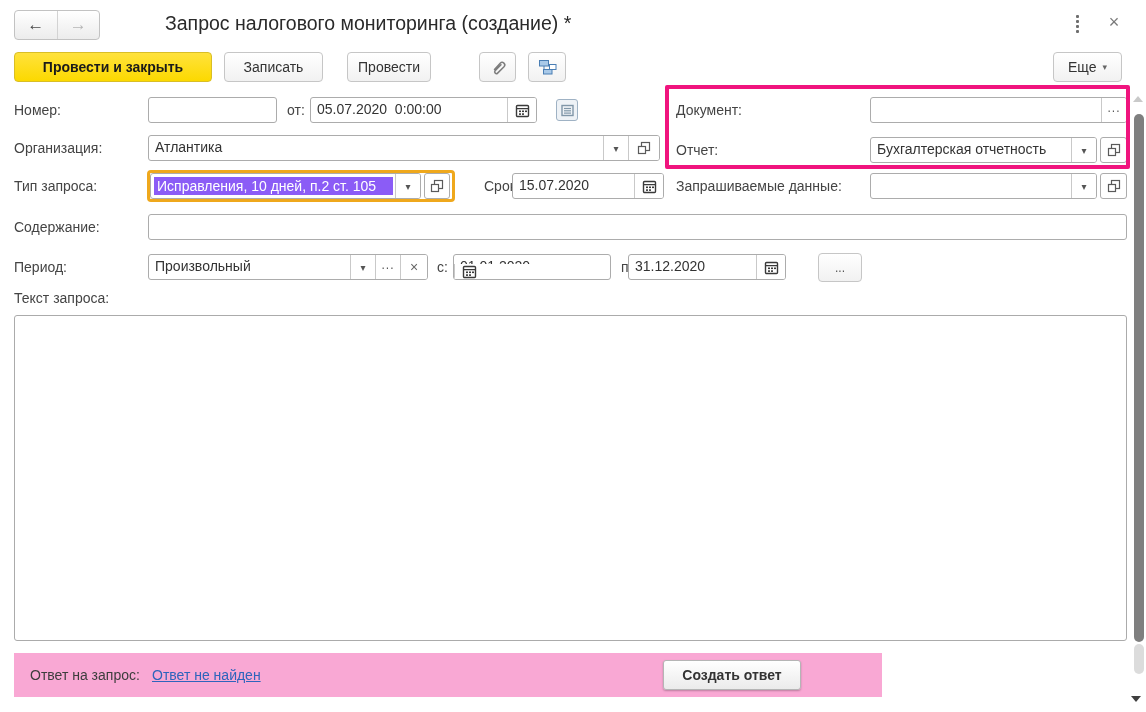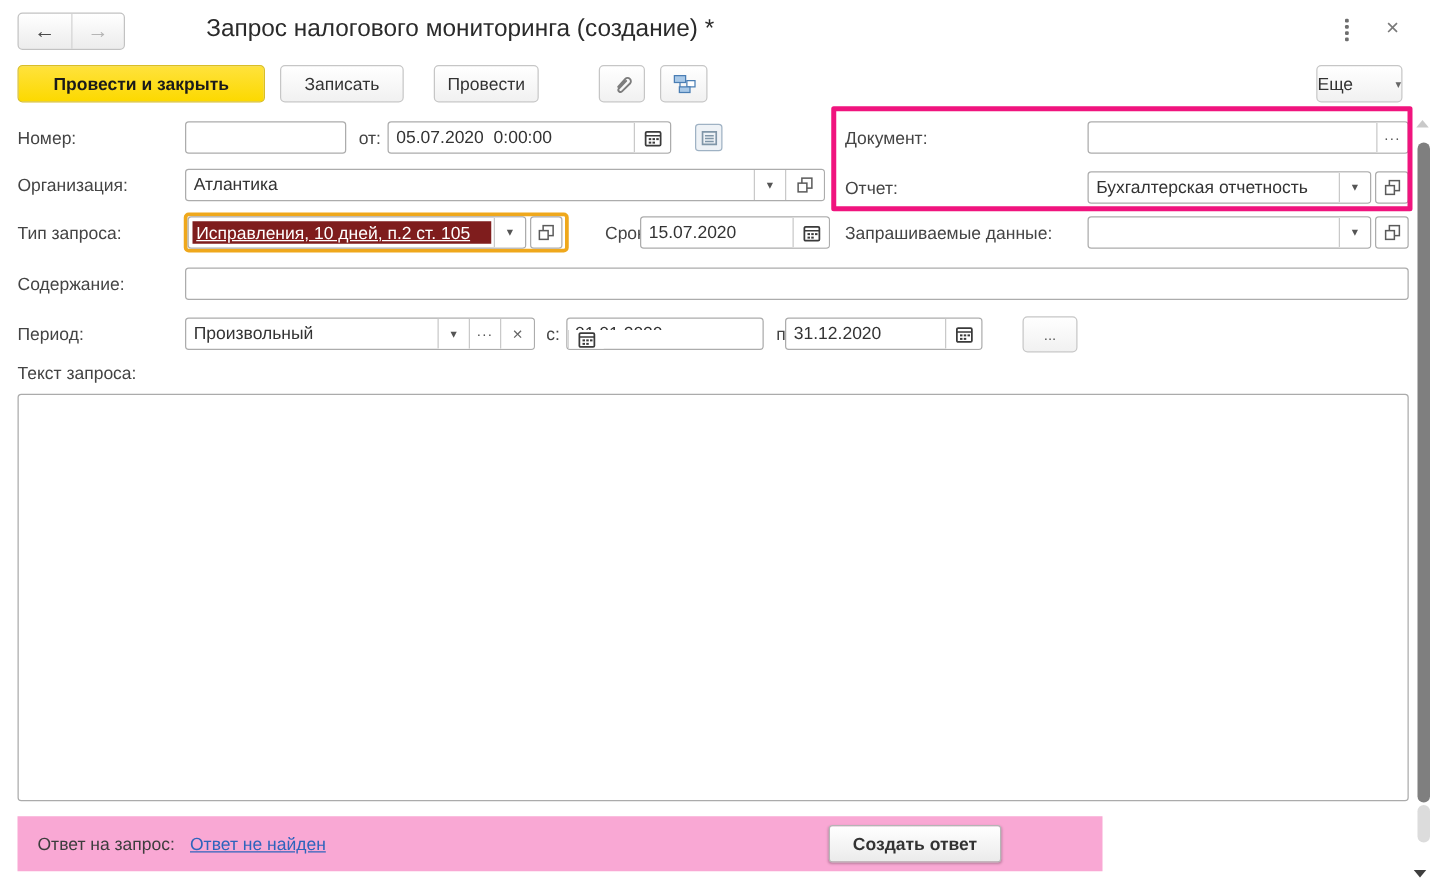--- a/index.html
+++ b/index.html
@@ -28,21 +28,21 @@
          background:#fff;display:flex;align-items:stretch;overflow:hidden;}
   .field .txt{flex:1;padding:3px 6px 0 6px;white-space:pre;overflow:hidden;color:#333;}
   .seg{display:flex;align-items:center;justify-content:center;border-left:1px solid #c9c9c9;color:#555;
        font-size:10px;cursor:pointer;background:#fff;}
   .seg.dd{width:24px;}
   .seg.cal{width:28px;}
   .seg.dots{width:24px;font-size:12px;letter-spacing:1px;padding-bottom:4px;}
   .seg.clr{width:26px;font-size:14px;color:#666;}
   .sqbtn{position:absolute;width:27px;height:26px;box-sizing:border-box;border:1px solid #acacac;border-radius:3px;
          background:#fff;display:flex;align-items:center;justify-content:center;cursor:pointer;}
-  .selval{flex:1;margin:3px 2px 3px 3px;background:#7f1d1d;color:#fff;padding:1px 3px 0 3px;white-space:nowrap;overflow:hidden;text-decoration:underline;}
+  .selval{flex:1;margin:3px 2px 3px 3px;background:#8b5cf6;color:#fff;padding:1px 3px 0 3px;white-space:nowrap;overflow:hidden;}
   .focusring{position:absolute;left:147px;top:170px;width:308px;height:32px;box-sizing:border-box;
              border:3px solid #efa81c;border-radius:4px;display:flex;gap:3px;align-items:center;background:#fff;}
   .focusring .field,.focusring .sqbtn{position:static;}
   .pinkbox{position:absolute;left:665px;top:85px;width:465px;height:84px;box-sizing:border-box;
            border:4px solid #f0147e;border-radius:2px;pointer-events:none;}
   textarea.bigtext{position:absolute;left:14px;top:315px;width:1113px;height:326px;box-sizing:border-box;
            border:1px solid #ababab;border-radius:3px;resize:none;font-family:"Liberation Sans",sans-serif;
            font-size:14px;padding:4px 6px;outline:none;}
   
   .footerbar{position:absolute;left:14px;top:653px;width:868px;height:44px;background:#f9a8d4;}
@@ -92,21 +92,21 @@
   <div class="tbtn" style="left:528px;top:52px;width:38px;">
     <span>
       <svg width="19" height="18" viewBox="0 0 19 18">
         <rect x="1.5" y="2.5" width="9" height="5.5" fill="#a9c9e8" stroke="#4a7eb4"></rect>
         <rect x="11.5" y="6.5" width="6.5" height="5" fill="#ffffff" stroke="#4a7eb4"></rect>
         <rect x="5.5" y="11.5" width="8.5" height="4.5" fill="#a9c9e8" stroke="#4a7eb4"></rect>
         <line x1="6" y1="8" x2="6" y2="11.5" stroke="#4a7eb4"></line>
       </svg>
     </span>
   </div>
-  <div class="tbtn" style="left:1053px;top:52px;width:69px;justify-content:space-between;">
+  <div class="tbtn" style="left:1053px;top:52px;width:69px;">
     <span>Еще</span>
     <span class="morearrow">▾</span>
   </div>
 
   <div class="lbl" style="left:14px;top:97px;">Номер:</div>
   <div class="field" style="left:148px;top:97px;width:129px;">
     <div class="txt"></div>
   </div>
   <div class="lbl" style="left:287px;top:97px;">от:</div>
   <div class="field" style="left:310px;top:97px;width:227px;">

